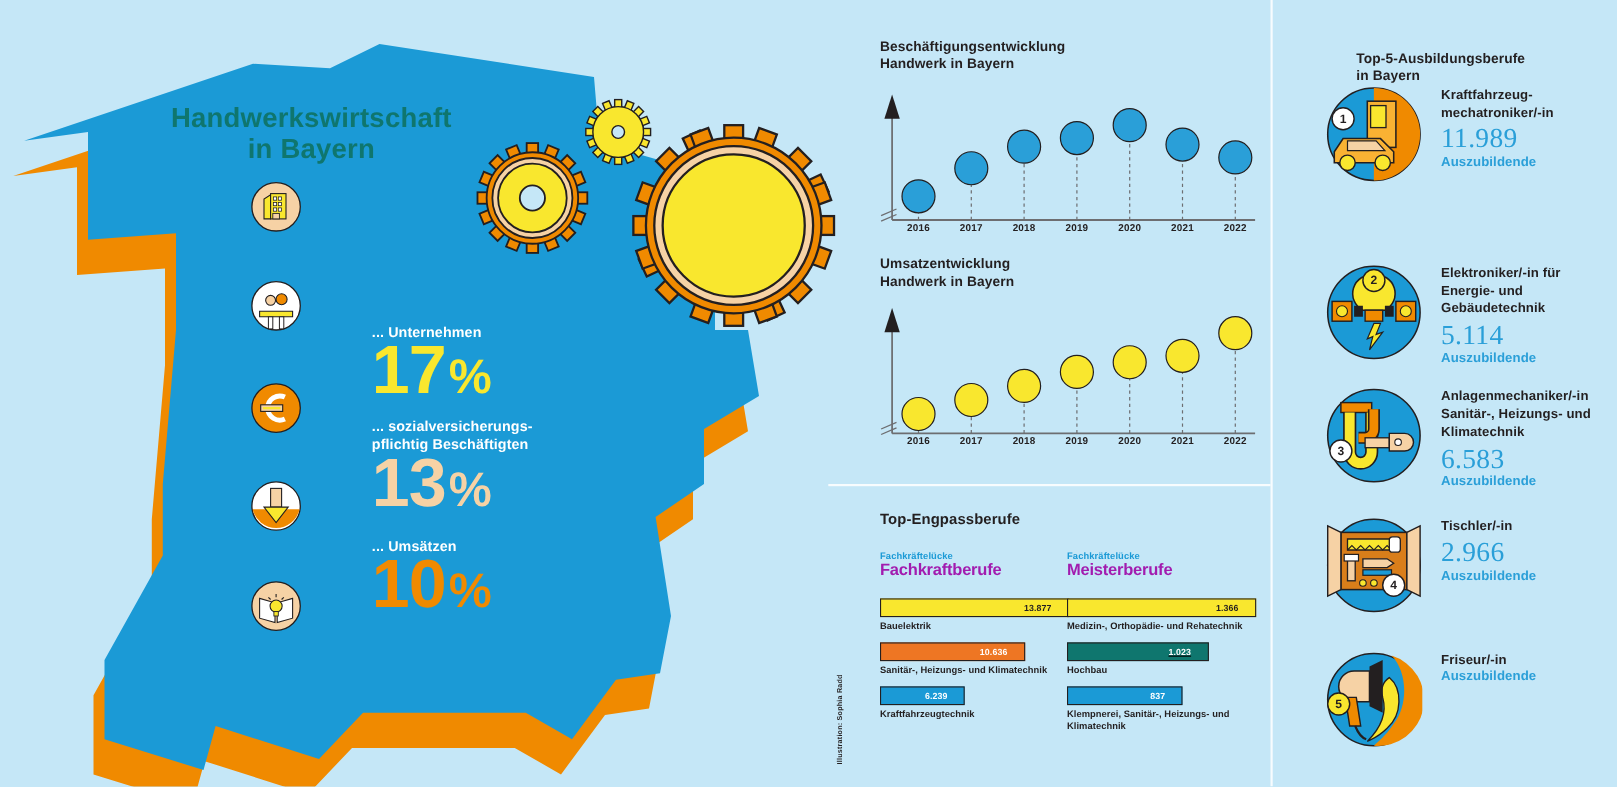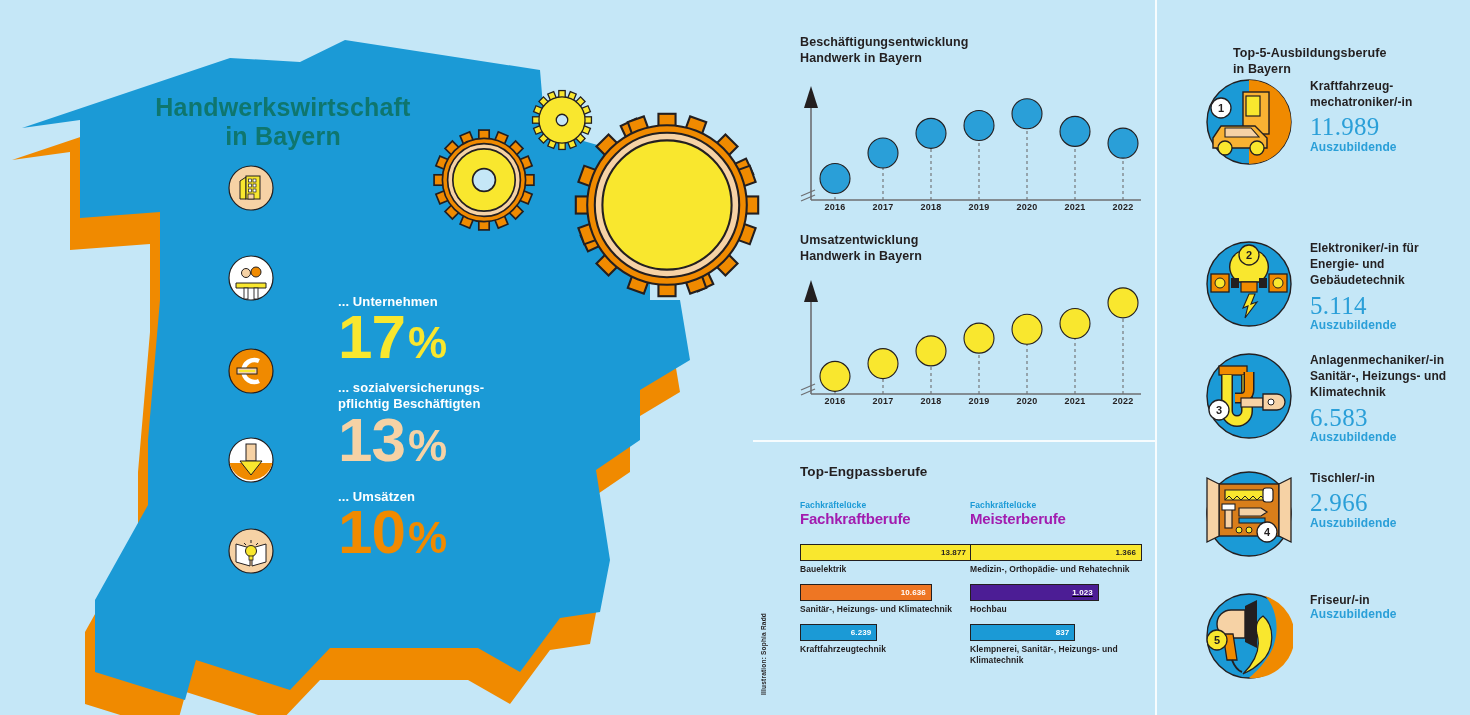--- a/index.html
+++ b/index.html
@@ -73,21 +73,21 @@
   .eng-head {
     font-size:15px; font-weight:bold; color:#a21caf; line-height:1.1;
     margin-top:1px; margin-bottom:16px; letter-spacing:-.2px;
   }
   .eng-item { margin-bottom:9px; }
   .eng-bar {
     height:17px; border:1px solid #231f20; position:relative;
     display:flex; align-items:center; justify-content:flex-end;
   }
   .eng-bar span {
-    font-size:8px; font-weight:bold; padding-right:5px; letter-spacing:.1px;
+    font-size:8px; font-weight:bold; padding-right:15px; letter-spacing:.1px;
   }
   .eng-cap {
     font-size:8.5px; font-weight:bold; color:#231f20;
     margin-top:3px; line-height:1.3; letter-spacing:.05px;
   }
 
   .credit {
     position:absolute; left:760px; top:613px;
     font-size:6.5px; color:#231f20; font-weight:bold;
     writing-mode:vertical-rl; transform:rotate(180deg);
@@ -430,21 +430,21 @@
       <div class="eng-kicker">Fachkräftelücke</div>
       <div class="eng-head">Meisterberufe</div>
       <div id="mb-bars">
           <div class="eng-item">
             <div class="eng-bar" style="width: 100%; background: rgb(249, 231, 46);">
               <span style="color: rgb(35, 31, 32);">1.366</span>
             </div>
             <div class="eng-cap">Medizin-, Orthopädie- und Rehatechnik</div>
           </div>
           <div class="eng-item">
-            <div class="eng-bar" style="width: 74.8902%; background: #4c1d95; text-decoration: underline;">
+            <div class="eng-bar" style="width: 74.8902%; background: #0f766e; text-decoration: underline;">
               <span style="color: rgb(255, 255, 255);">1.023</span>
             </div>
             <div class="eng-cap">Hochbau</div>
           </div>
           <div class="eng-item">
             <div class="eng-bar" style="width: 61.2738%; background: rgb(27, 154, 214);">
               <span style="color: rgb(255, 255, 255);">837</span>
             </div>
             <div class="eng-cap">Klempnerei, Sanitär-, Heizungs- und Klimatechnik</div>
           </div>

